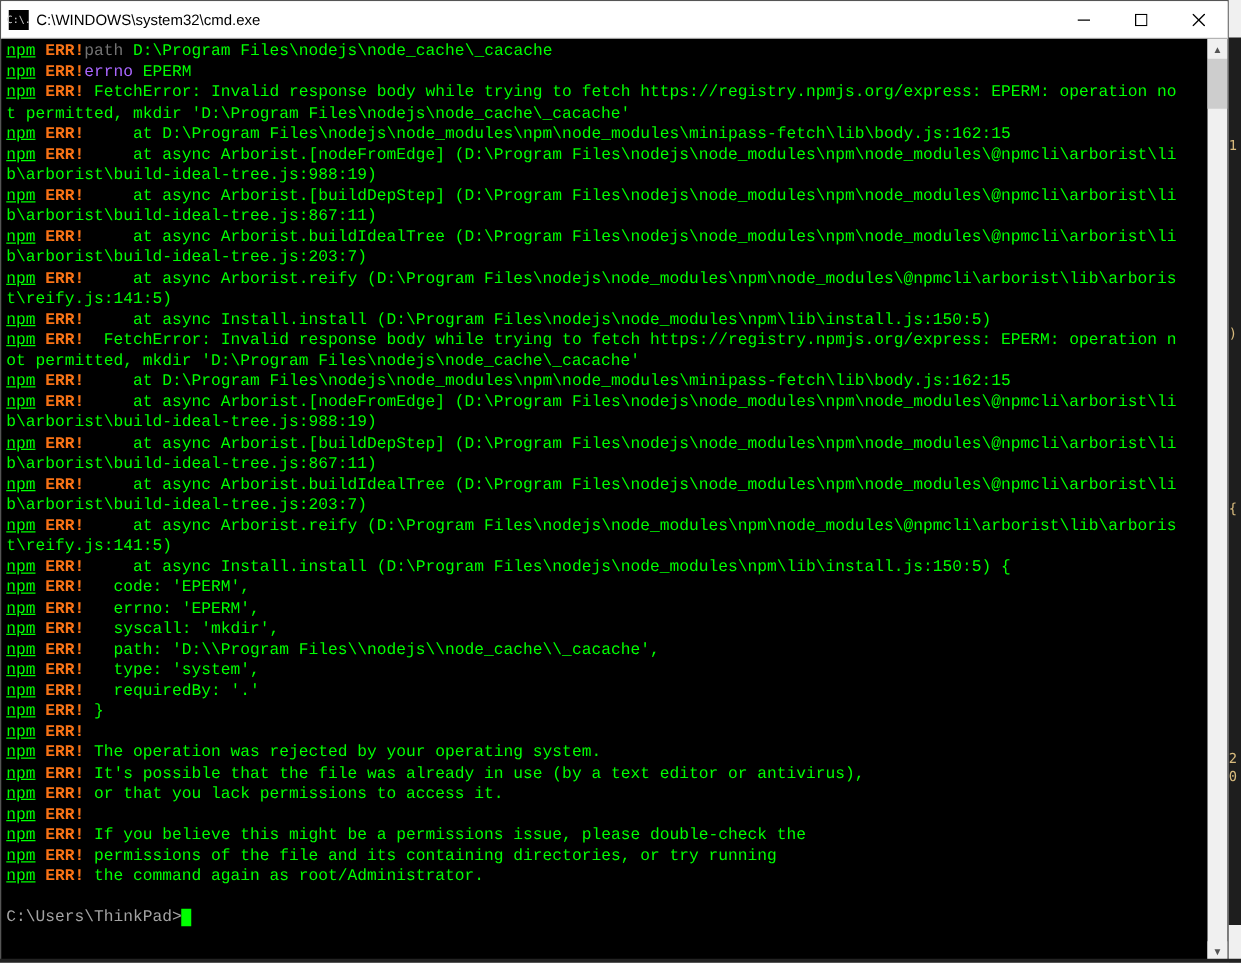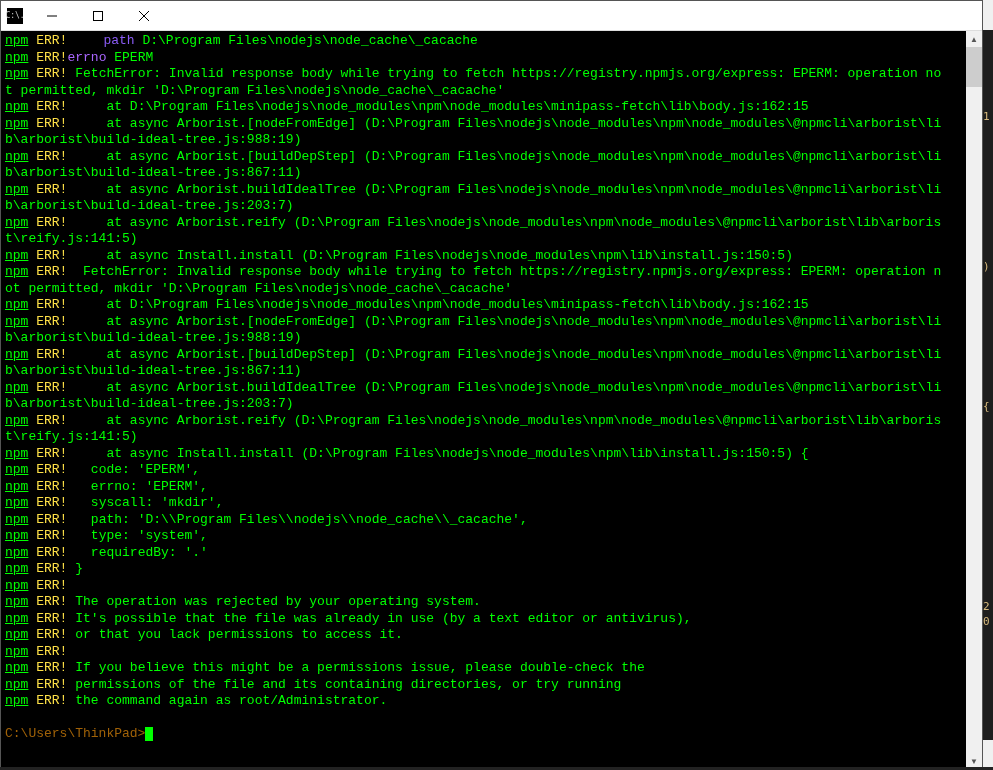--- a/index.html
+++ b/index.html
@@ -101,25 +101,25 @@
   .scroll-thumb {
     position: absolute;
     width: 16px;
     height: 40px;
     top: 16px;
     background: #cdcdcd;
     cursor: pointer;
   }
 
   .npm { color: #00ff00; text-decoration: underline; }
-  .err { color: #fde047; font-weight: normal; }
-  .path-key { color: #8b5cf6; margin-left: 36px; }
+  .err { color: #f97316; font-weight: bold; }
+  .path-key { color: #737373; }
   .errno-key { color: #aa66ff; margin-top: 28px; }
   .g { color: #00ff00; }
-  .prompt { color: #a16207; }
+  .prompt { color: #a3a3a3; }
   .cursor {
     display: inline-block;
     width: 8px;
     height: 14px;
     background: #00ff00;
     vertical-align: text-bottom;
   }
 
   .side-obscured {
     position: absolute;
@@ -144,20 +144,21 @@
     background: #222;
   }
 </style>
 </head>
 <body>
 
 <div class="window">
 
   <div class="title-bar">
     <div class="title-icon">C:\.</div>
+    <div class="title-text">C:\WINDOWS\system32\cmd.exe</div>
     <div class="win-controls">
       <div class="win-btn">
         <svg viewBox="0 0 10 10">
             <line x1="0" y1="5" x2="10" y2="5" stroke="#000" stroke-width="1"></line>
           </svg>
       </div>
       <div class="win-btn">
         <svg viewBox="0 0 10 10">
             <rect x="0.5" y="0.5" width="9" height="9" fill="none" stroke="#000" stroke-width="1"></rect>
           </svg>

